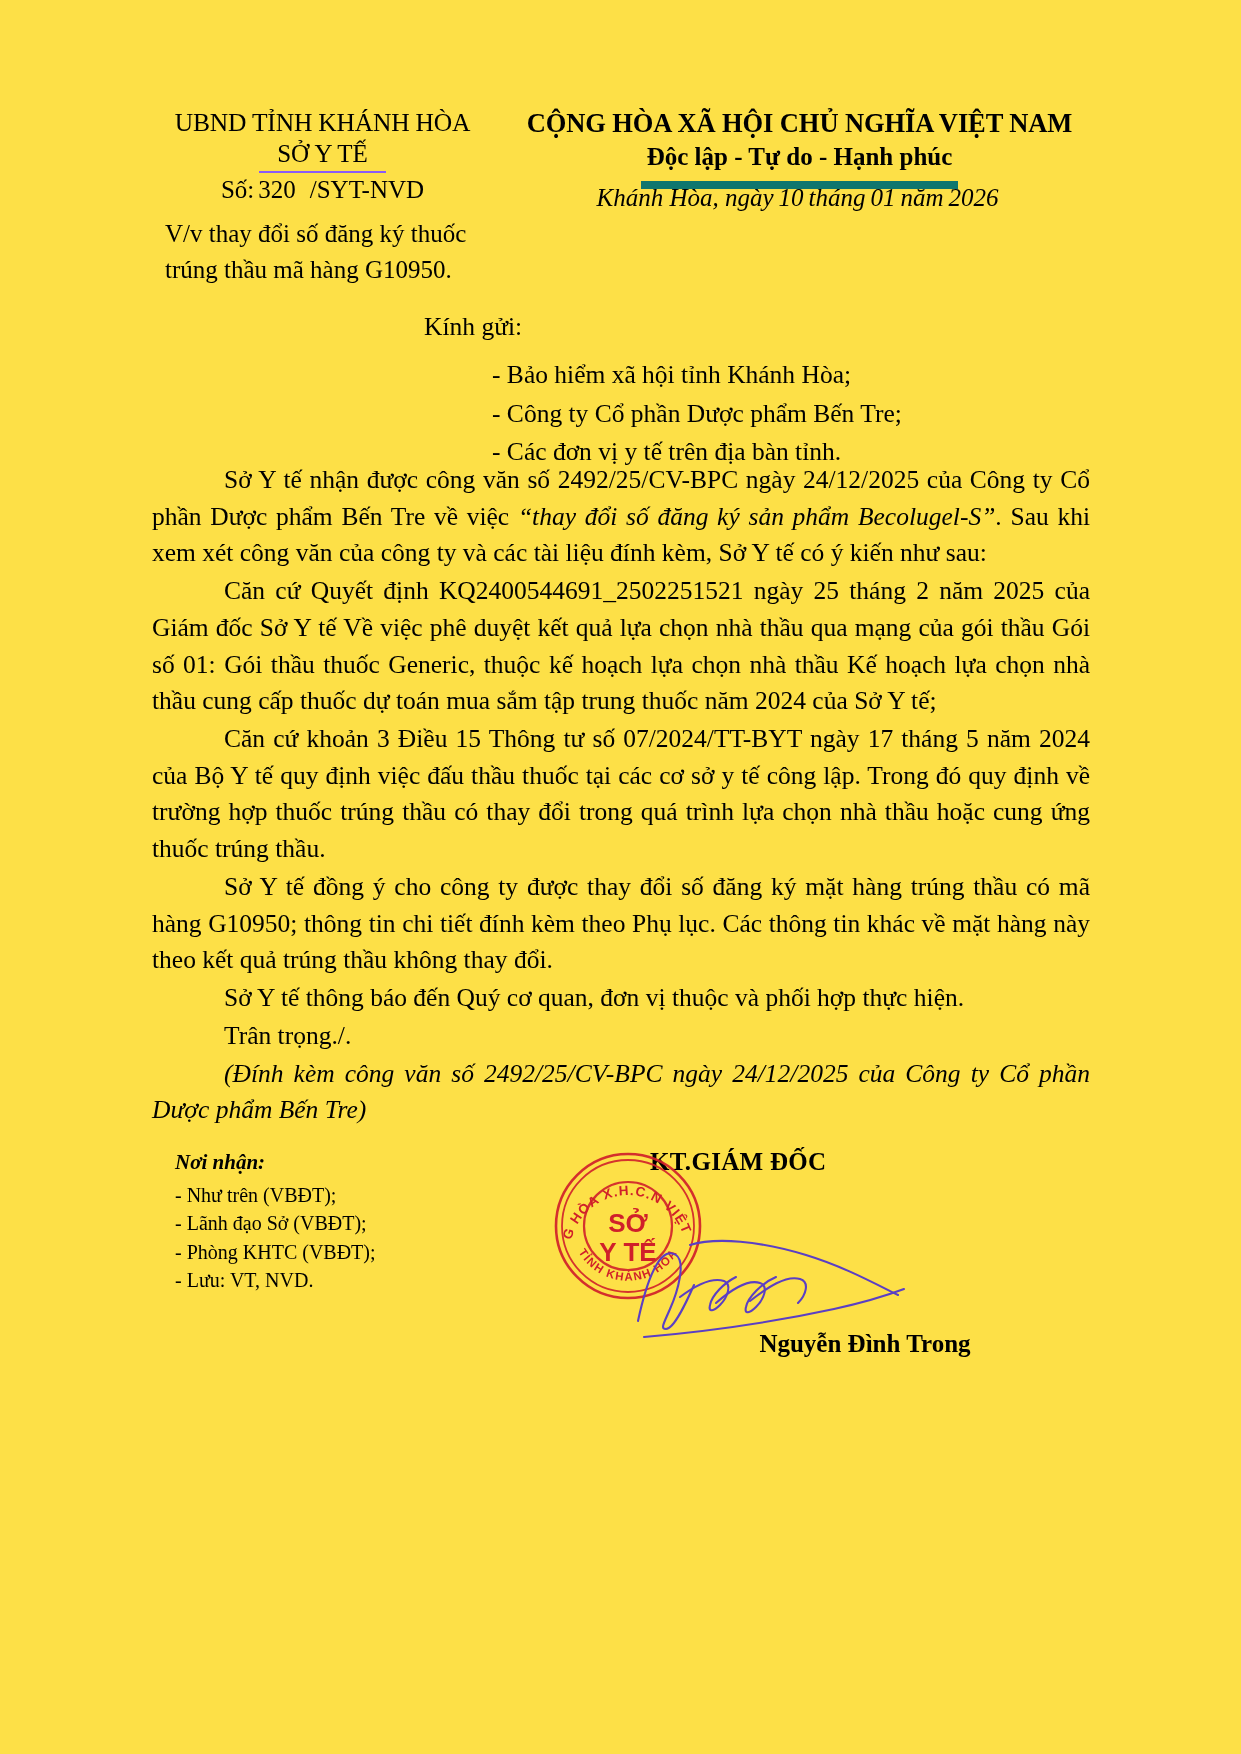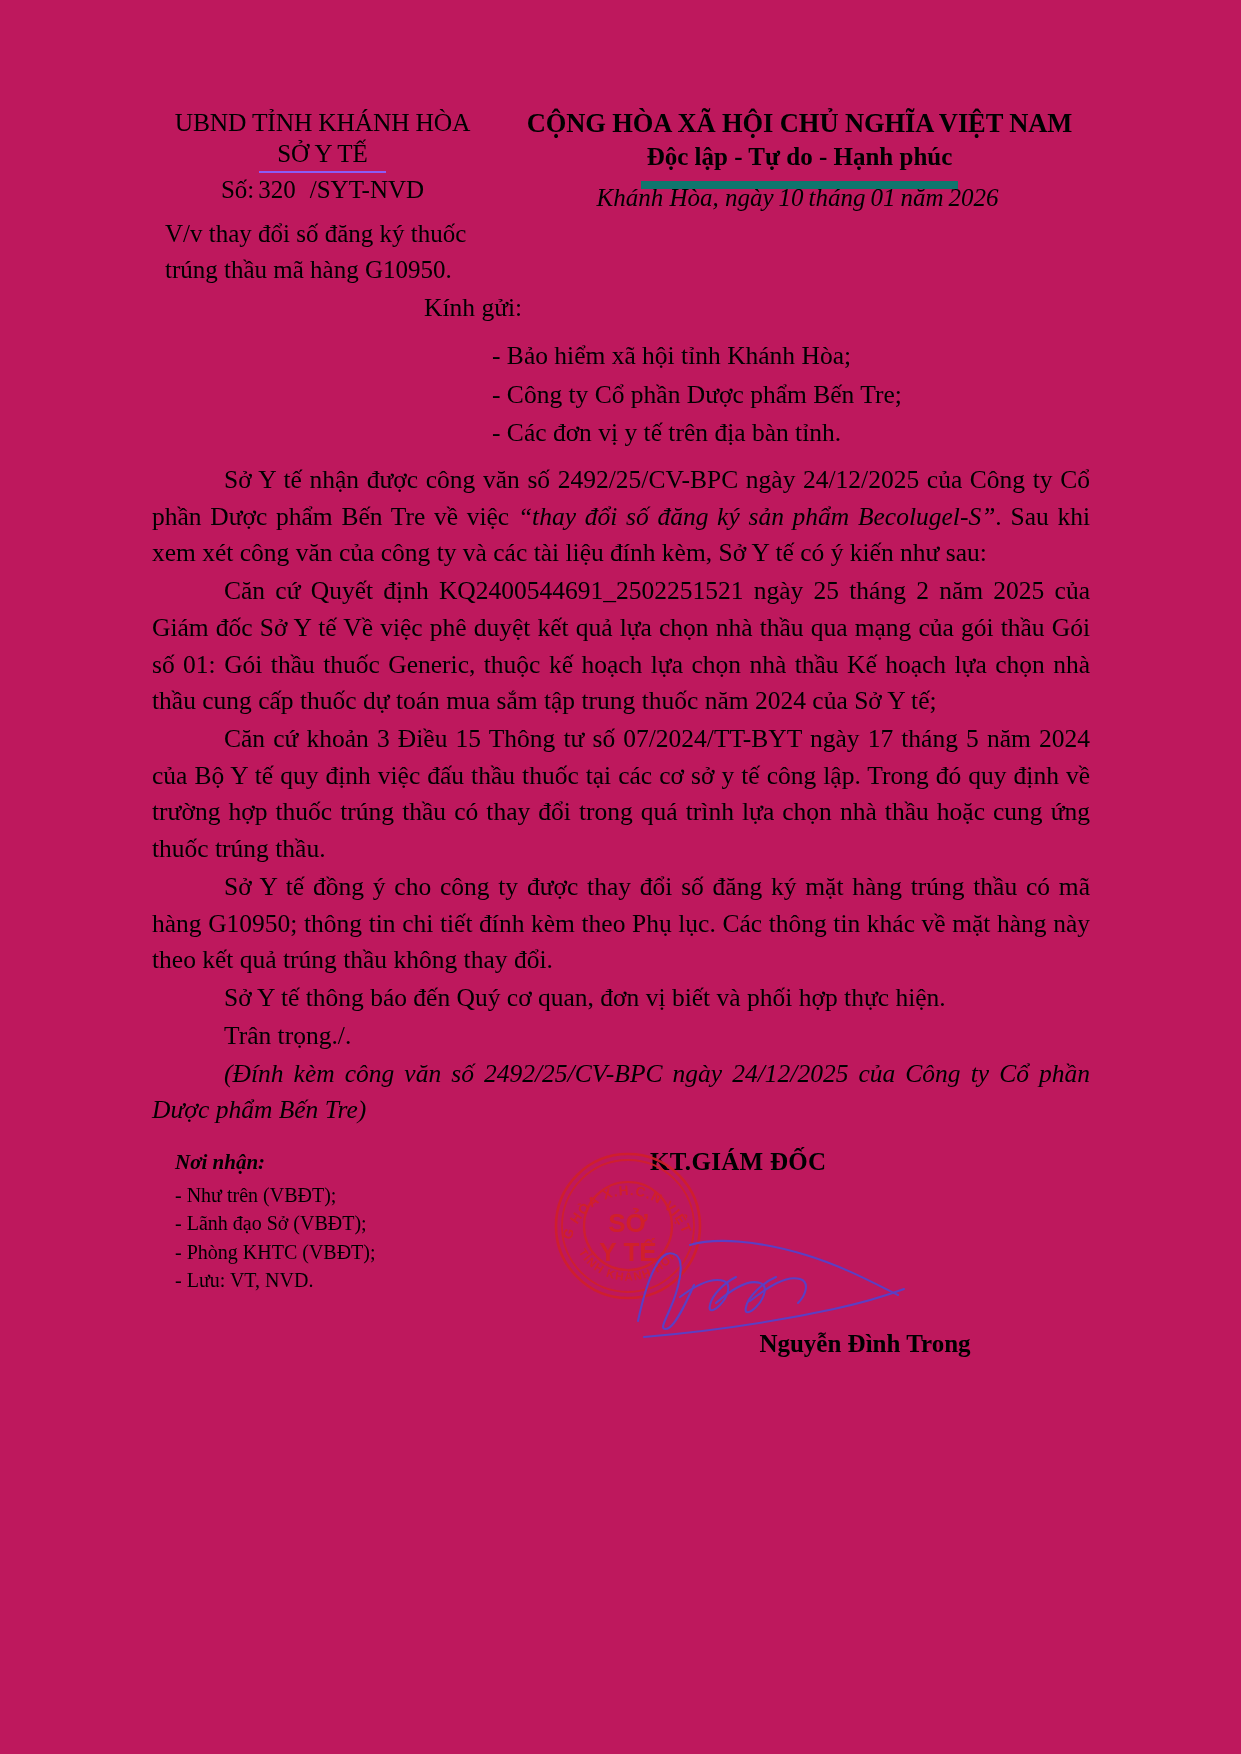--- a/index.html
+++ b/index.html
@@ -9,21 +9,21 @@
   }
   body {
     font-family: "Liberation Serif", "DejaVu Serif", serif;
     color: #000000;
   }
   .page {
     position: relative;
     width: 1241px;
     height: 1754px;
     margin: 0 auto;
-    background: #be185d;
+    background: #fde047;
     overflow: hidden;
     box-sizing: border-box;
     padding: 0;
   }
 
   
   .header {
     position: absolute;
     top: 108px;
     left: 150px;
@@ -107,21 +107,21 @@
     left: 165px;
     width: 350px;
     font-size: 25px;
     line-height: 1.42;
     text-align: left;
   }
 
   
   .kinhgui-block {
     position: absolute;
-    top: 289px;
+    top: 308px;
     left: 424px;
     font-size: 25.5px;
     line-height: 1.5;
   }
   .kinhgui-title { }
   .kinhgui-list {
     margin-top: 10px;
     padding-left: 68px;
   }
   .kinhgui-item { white-space: nowrap; }
@@ -242,21 +242,21 @@
       <div class="kinhgui-item">- Công ty Cổ phần Dược phẩm Bến Tre;</div>
       <div class="kinhgui-item">- Các đơn vị y tế trên địa bàn tỉnh.</div>
     </div>
   </div>
 
   <div class="body-text">
     <p><span>Sở Y tế nhận được công văn số 2492/25/CV-BPC ngày 24/12/2025 của Công ty Cổ phần Dược phẩm Bến Tre về việc </span><span class="ital">“thay đổi số đăng ký sản phẩm Becolugel-S”</span><span>. Sau khi xem xét công văn của công ty và các tài liệu đính kèm, Sở Y tế có ý kiến như sau:</span></p>
     <p>Căn cứ Quyết định KQ2400544691_2502251521 ngày 25 tháng 2 năm 2025 của Giám đốc Sở Y tế Về việc phê duyệt kết quả lựa chọn nhà thầu qua mạng của gói thầu Gói số 01: Gói thầu thuốc Generic, thuộc kế hoạch lựa chọn nhà thầu Kế hoạch lựa chọn nhà thầu cung cấp thuốc dự toán mua sắm tập trung thuốc năm 2024 của Sở Y tế;</p>
     <p>Căn cứ khoản 3 Điều 15 Thông tư số 07/2024/TT-BYT ngày 17 tháng 5 năm 2024 của Bộ Y tế quy định việc đấu thầu thuốc tại các cơ sở y tế công lập. Trong đó quy định về trường hợp thuốc trúng thầu có thay đổi trong quá trình lựa chọn nhà thầu hoặc cung ứng thuốc trúng thầu.</p>
     <p>Sở Y tế đồng ý cho công ty được thay đổi số đăng ký mặt hàng trúng thầu có mã hàng G10950; thông tin chi tiết đính kèm theo Phụ lục. Các thông tin khác về mặt hàng này theo kết quả trúng thầu không thay đổi.</p>
-    <p>Sở Y tế thông báo đến Quý cơ quan, đơn vị biết và phối hợp thực hiện.</p>
+    <p>Sở Y tế thông báo đến Quý cơ quan, đơn vị thuộc và phối hợp thực hiện.</p>
     <p>Trân trọng./.</p>
     <p class="attach-note">(Đính kèm công văn số 2492/25/CV-BPC ngày 24/12/2025 của Công ty Cổ phần Dược phẩm Bến Tre)</p>
   </div>
 
   <div class="noinhan">
     <div class="noinhan-title">Nơi nhận:</div>
     <div class="noinhan-item">- Như trên (VBĐT);</div>
     <div class="noinhan-item">- Lãnh đạo Sở (VBĐT);</div>
     <div class="noinhan-item">- Phòng KHTC (VBĐT);</div>
     <div class="noinhan-item">- Lưu: VT, NVD.</div>

